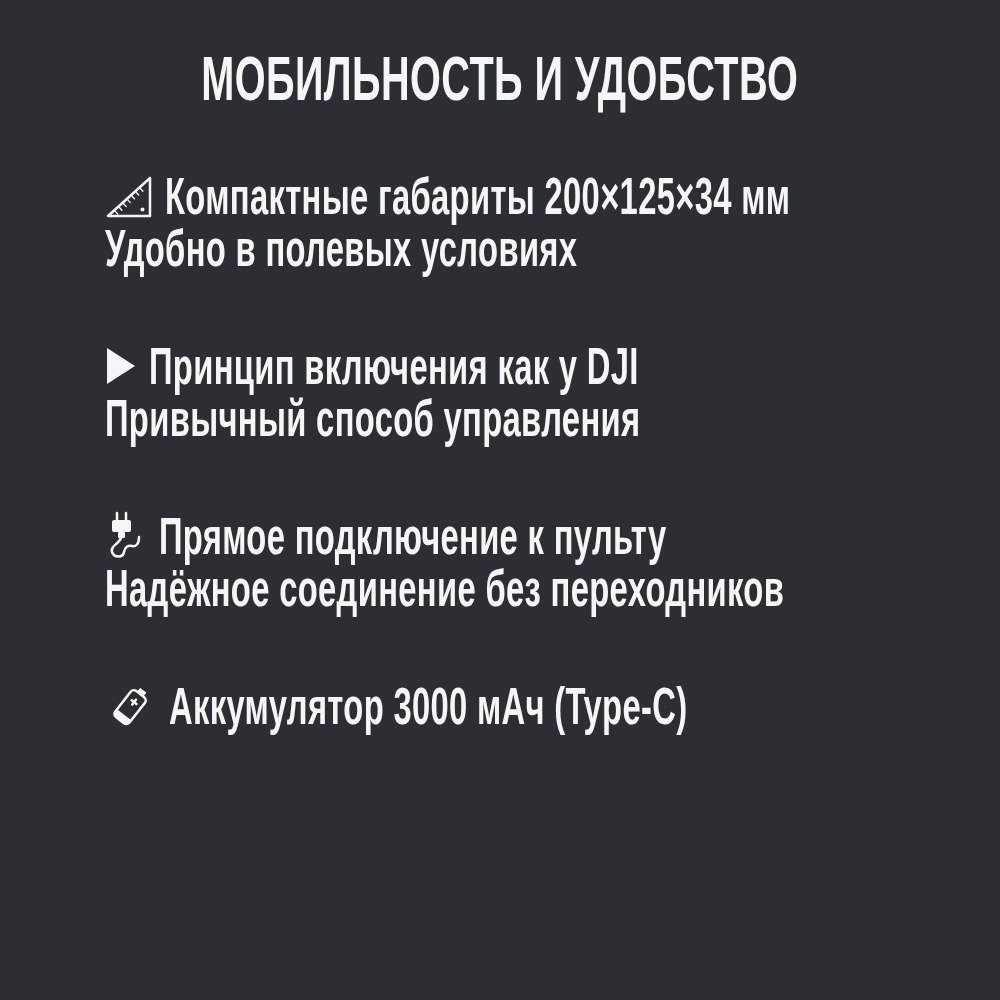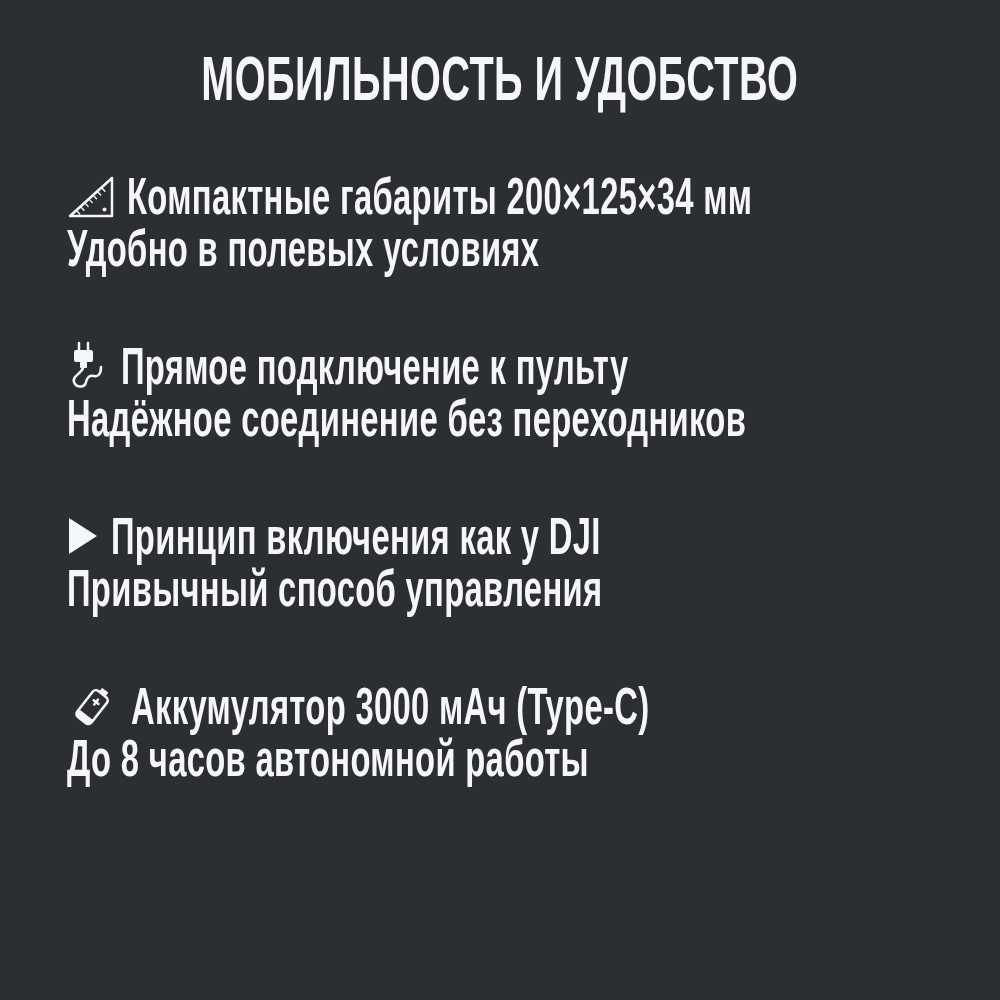--- a/index.html
+++ b/index.html
@@ -14,21 +14,21 @@
   .title-wrap { width: 1000px; text-align: center; height: 72px; line-height: 72px; }
   .title-text {
     display: inline-block;
     transform: scaleX(0.63);
     transform-origin: center center;
     font-size: 63px; font-weight: 700;
     letter-spacing: 0.01em;
     white-space: nowrap;
     color: #f5f6f7;
   }
-  .items { padding-left: 67px; margin-top: 58px; }
+  .items { padding-left: 105px; margin-top: 58px; }
   .item { margin-bottom: 70px; }
   .item-heading { display: flex; align-items: center; height: 48px; }
   .icon-slot { flex: 0 0 auto; display: flex; align-items: center; margin-right: 12px; }
   .icon-slot svg { display: block; }
   .ctext {
     display: inline-block;
     transform: scaleX(0.63);
     transform-origin: left center;
     white-space: nowrap;
     font-weight: 700;
@@ -73,63 +73,60 @@
         <span class="ctext sub-text">Удобно в полевых условиях</span>
       </div>
     </div>
 
     <div class="item">
     </div>
 
     <div class="item">
       <div class="item-heading">
         <span class="icon-slot">
+          <svg width="32" height="40" viewBox="0 0 32 40">
+            <polygon class="fillw" points="2,2 2,38 30,20"></polygon>
+          </svg>
+        </span>
+        <span class="ctext heading-text">Принцип включения как у DJI</span>
+      </div>
+      <div class="item-sub">
+        <span class="ctext sub-text">Привычный способ управления</span>
+      </div>
+    </div>
+
+    <div class="item">
+      <div class="item-heading">
+        <span class="icon-slot">
           <svg width="42" height="50" viewBox="0 0 42 50">
             <line class="stroke" x1="12" y1="2" x2="12" y2="9"></line>
             <line class="stroke" x1="21" y1="2" x2="21" y2="9"></line>
             <rect class="fillw" x="7" y="9" width="19" height="12" rx="2"></rect>
             <rect class="fillw" x="13" y="21" width="7" height="6" rx="1"></rect>
             <path class="stroke" d="M16 27 C14 33 5 35 7 41 C9 47 18 47 19 41 C20 36 23 34 27 35 C31 36 34 33 34 26"></path>
           </svg>
         </span>
         <span class="ctext heading-text">Прямое подключение к пульту</span>
       </div>
       <div class="item-sub">
         <span class="ctext sub-text">Надёжное соединение без переходников</span>
       </div>
     </div>
 
     <div class="item">
       <div class="item-heading">
         <span class="icon-slot">
-          <svg width="32" height="40" viewBox="0 0 32 40">
-            <polygon class="fillw" points="2,2 2,38 30,20"></polygon>
-          </svg>
-        </span>
-        <span class="ctext heading-text">Принцип включения как у DJI</span>
-      </div>
-      <div class="item-sub">
-        <span class="ctext sub-text">Привычный способ управления</span>
-      </div>
-    </div>
-
-    <div class="item">
-      <div class="item-heading">
-        <span class="icon-slot">
           <svg width="52" height="52" viewBox="0 0 52 52">
             <g transform="rotate(38 26 26)">
               <rect class="fillw" x="22" y="6" width="8" height="5" rx="1"></rect>
               <rect class="stroke" x="17" y="11" width="18" height="33" rx="4"></rect>
               <line class="stroke" x1="23" y1="21" x2="29" y2="21" stroke-width="2"></line>
               <line class="stroke" x1="26" y1="18" x2="26" y2="24" stroke-width="2"></line>
               <path class="fillw" d="M17 37 H35 V40 a4 4 0 0 1 -4 4 H21 a4 4 0 0 1 -4 -4 Z"></path>
             </g>
           </svg>
         </span>
         <span class="ctext heading-text">Аккумулятор 3000 мАч (Type-C)</span>
       </div>
-      <div class="item-sub">
-        <span class="ctext sub-text">До 8 часов автономной работы</span>
-      </div>
     </div>
 
   </div>
 </div>
 
 </body></html>

